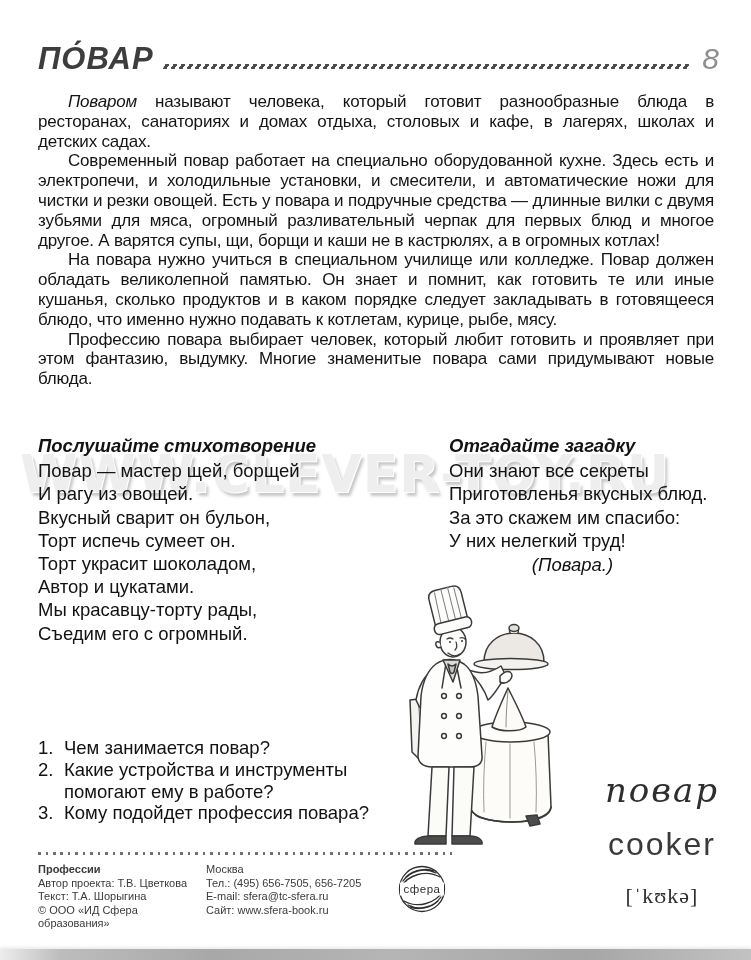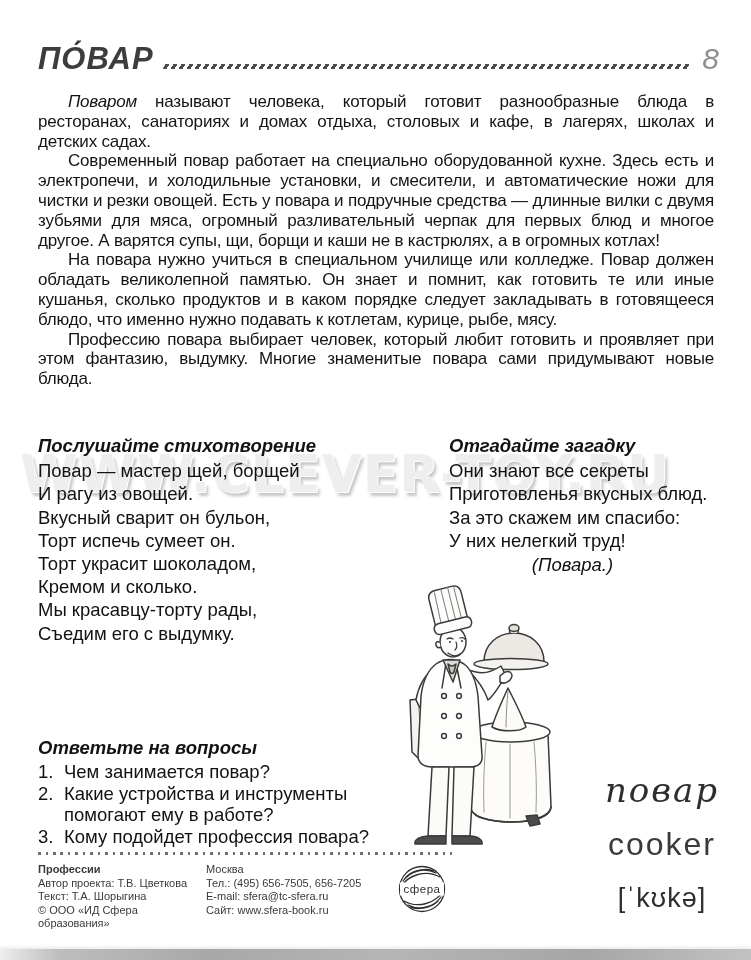--- a/index.html
+++ b/index.html
@@ -63,21 +63,21 @@
   .f-col2 { width:192px; }
   .f-series { font-weight:bold; }
   .f-logo { width:50px; padding-top:2px; }
 
   
   .vocab { position:absolute; left:578px; top:770px; width:168px; text-align:center;
            color:#2e2e2e; z-index:2; }
   .v-ru { font-family:"DejaVu Serif", serif; font-style:italic; font-size:34px;
           margin-bottom:16px; letter-spacing:2px; }
   .v-en { font-size:32px; letter-spacing:2px; color:#3a3a3a; margin-bottom:10px; }
-  .v-tr { font-family:Liberation Sans, sans-serif; font-size:27px; letter-spacing:1px;margin-top:20px; }
+  .v-tr { font-family:Liberation Serif, serif; font-size:22px; letter-spacing:1px;margin-top:20px; }
 
   
   .page-edge { position:absolute; left:0; bottom:0; width:751px; height:11px;
     background:linear-gradient(90deg,#ededed 0%,#bdbdbd 8%,#a8a8a8 28%,#b5b5b5 52%,#a6a6a6 78%,#c2c2c2 100%);
     box-shadow:0 -2px 3px rgba(0,0,0,0.08); }
 </style>
 </head>
 <body>
 
 <div class="page">
@@ -98,23 +98,23 @@
   </div>
 
   <div class="cols">
     <div class="poem sec">
       <div class="sec-heading">Послушайте стихотворение</div>
       <div>Повар — мастер щей, борщей</div>
       <div>И рагу из овощей.</div>
       <div>Вкусный сварит он бульон,</div>
       <div>Торт испечь сумеет он.</div>
       <div>Торт украсит шоколадом,</div>
-      <div>Кремом и сколько.</div>
+      <div>Автор и цукатами.</div>
       <div>Мы красавцу-торту рады,</div>
-      <div>Съедим его с выдумку.</div>
+      <div>Съедим его с огромный.</div>
     </div>
     <div class="riddle sec">
       <div class="sec-heading">Отгадайте загадку</div>
       <div>Они знают все секреты</div>
       <div>Приготовленья вкусных блюд.</div>
       <div>За это скажем им спасибо:</div>
       <div>У них нелегкий труд!</div>
       <div class="answer">(Повара.)</div>
     </div>
   </div>
@@ -178,21 +178,20 @@
         <path d="M44,183 L40,252 L58,252 L61,183 Z" fill="#fbfbf8"></path>
         <path d="M66,183 L64,252 L82,252 L86,183 Z" fill="#fbfbf8"></path>
 
         <path d="M40,252 C32,252 26,256 27,260 L58,260 L58,252 Z" fill="#4c4c4c"></path>
         <path d="M64,252 L64,260 L94,260 C95,256 90,252 82,252 Z" fill="#4c4c4c"></path>
       </g>
     </svg>
   </div>
 
   <div class="questions">
-    <div class="sec-heading">Ответьте на вопросы</div>
     <div class="q-row">
       <span class="q-num">1.</span>
       <span class="q-text">Чем занимается повар?</span>
     </div>
     <div class="q-row">
       <span class="q-num">2.</span>
       <span class="q-text">Какие устройства и инструменты помогают ему в работе?</span>
     </div>
     <div class="q-row">
       <span class="q-num">3.</span>

